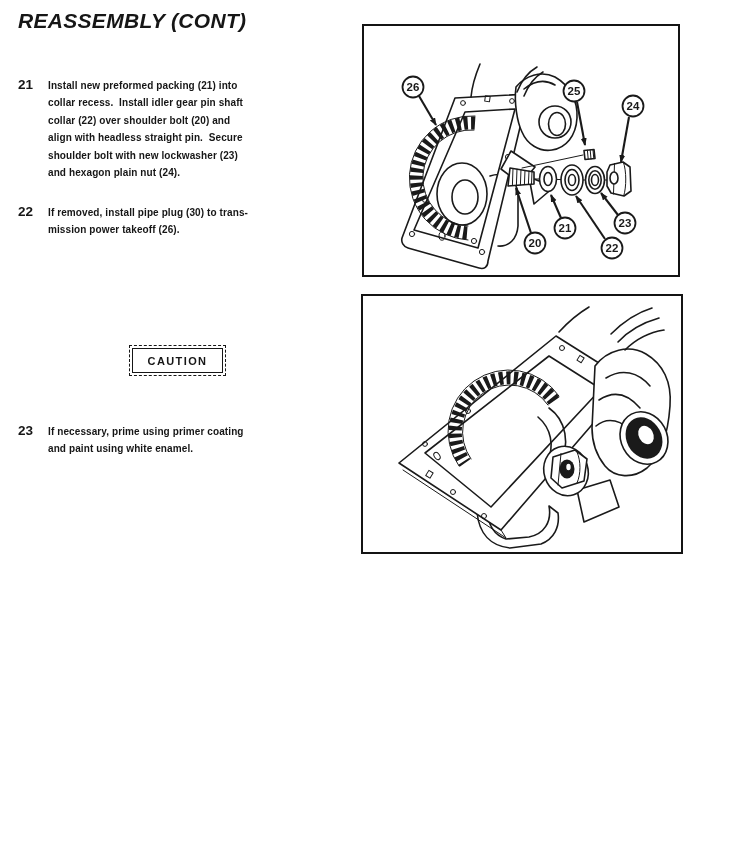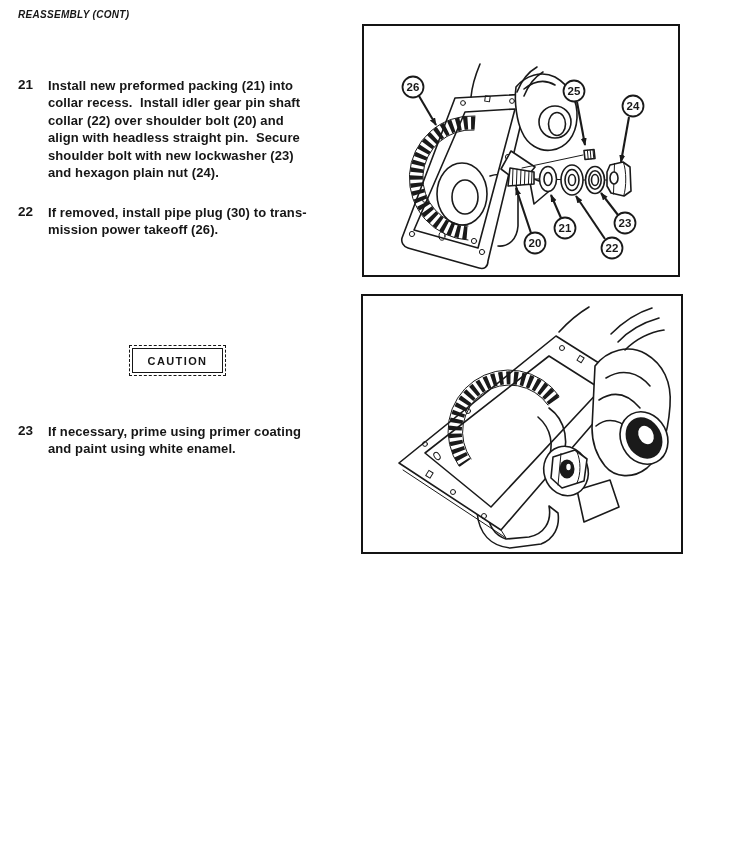--- a/index.html
+++ b/index.html
@@ -1,22 +1,22 @@
 <!DOCTYPE html>
 <html><head>
 <meta charset="utf-8">
 <style>
   html,body{margin:0;padding:0;background:#fff;}
   .page{position:relative;width:751px;height:864px;background:#fff;overflow:hidden;
         font-family:"Liberation Sans",sans-serif;color:#161616;}
-  .hdr{position:absolute;left:18px;top:9px;font-size:10px;font-weight:bold;
+  .hdr{position:absolute;left:18px;top:9px;font-size:21px;font-weight:bold;
        font-style:italic;letter-spacing:.3px;}
   .step{position:absolute;left:18px;display:flex;width:340px;}
   .step .num{width:30px;flex:0 0 30px;font-size:13.5px;font-weight:bold;}
-  .step .txt{flex:1;font-size:13px;font-weight:bold;line-height:17.4px;
+  .step .txt{flex:1;font-size:10px;font-weight:bold;line-height:17.4px;
              white-space:pre-wrap;letter-spacing:.1px;}
   .s21{top:77px;} .s22{top:203.5px;} .s23{top:423px;}
   .caution{position:absolute;left:129px;top:345px;width:97px;height:31px;
            border:1.6px dashed #161616;box-sizing:border-box;}
   .caution .inner{position:absolute;left:2px;right:2px;top:2px;bottom:2px;
            border:1.6px solid #161616;display:flex;align-items:center;justify-content:center;
            font-size:11px;font-weight:bold;letter-spacing:1.4px;}
   .cnote{position:absolute;left:49px;top:386px;font-size:13px;font-weight:bold;}
   .fig{position:absolute;background:#fff;border:2.5px solid #141414;box-sizing:content-box;}
   .fig1{left:362px;top:24px;width:314px;height:249px;text-align:right;}

